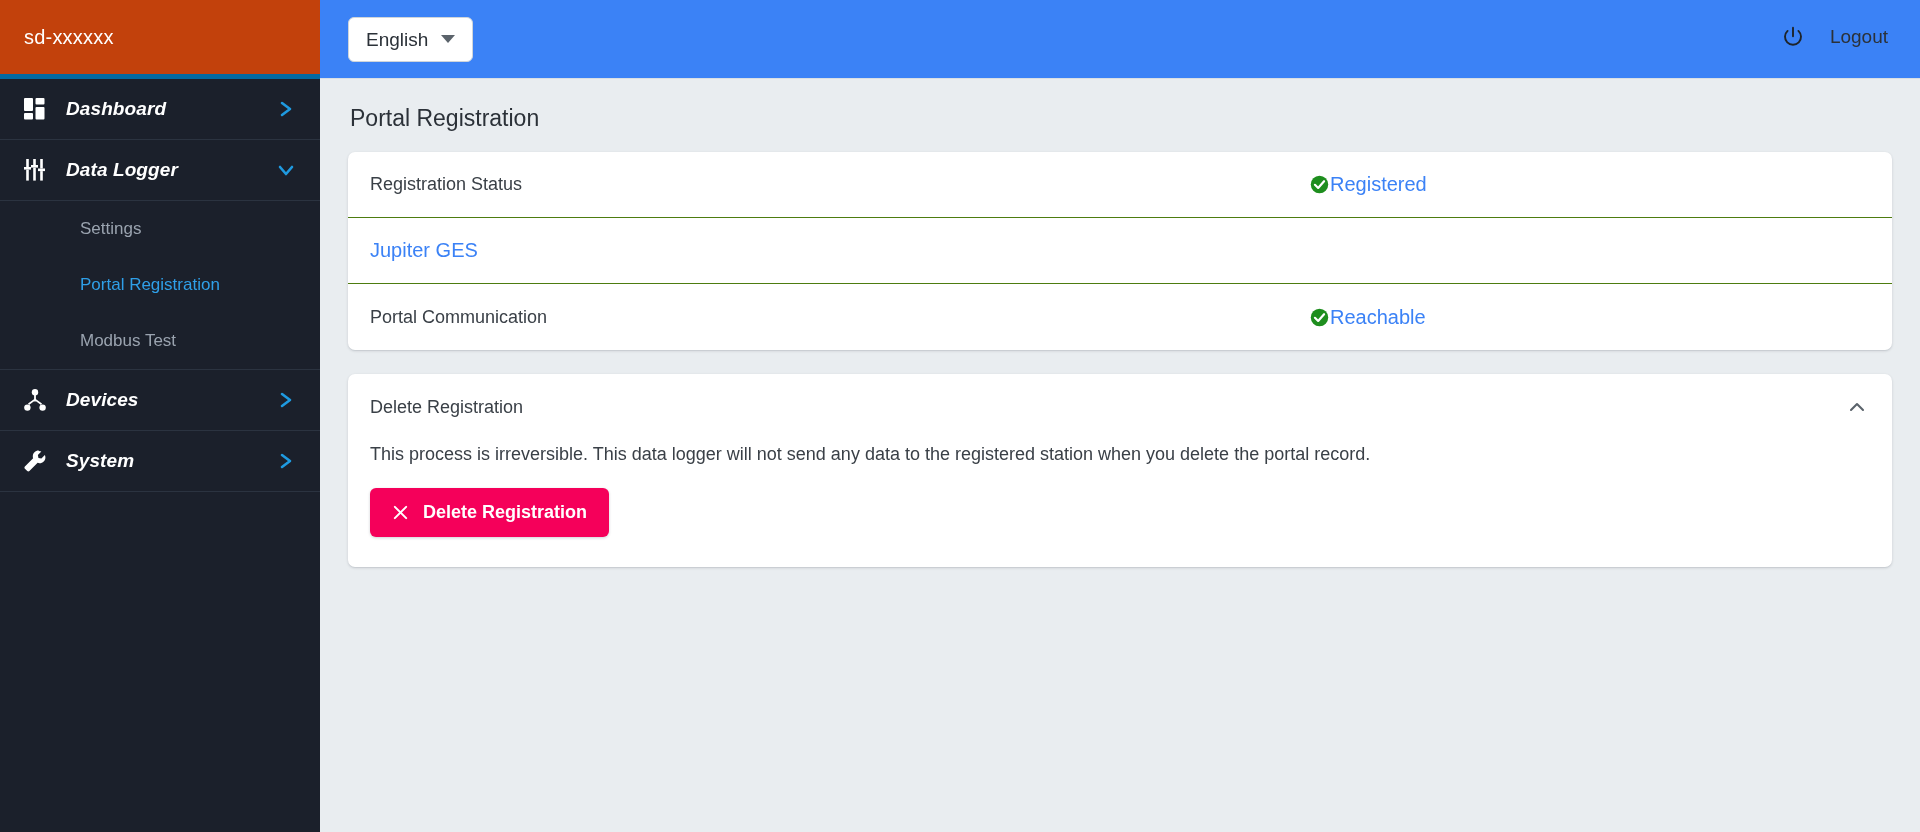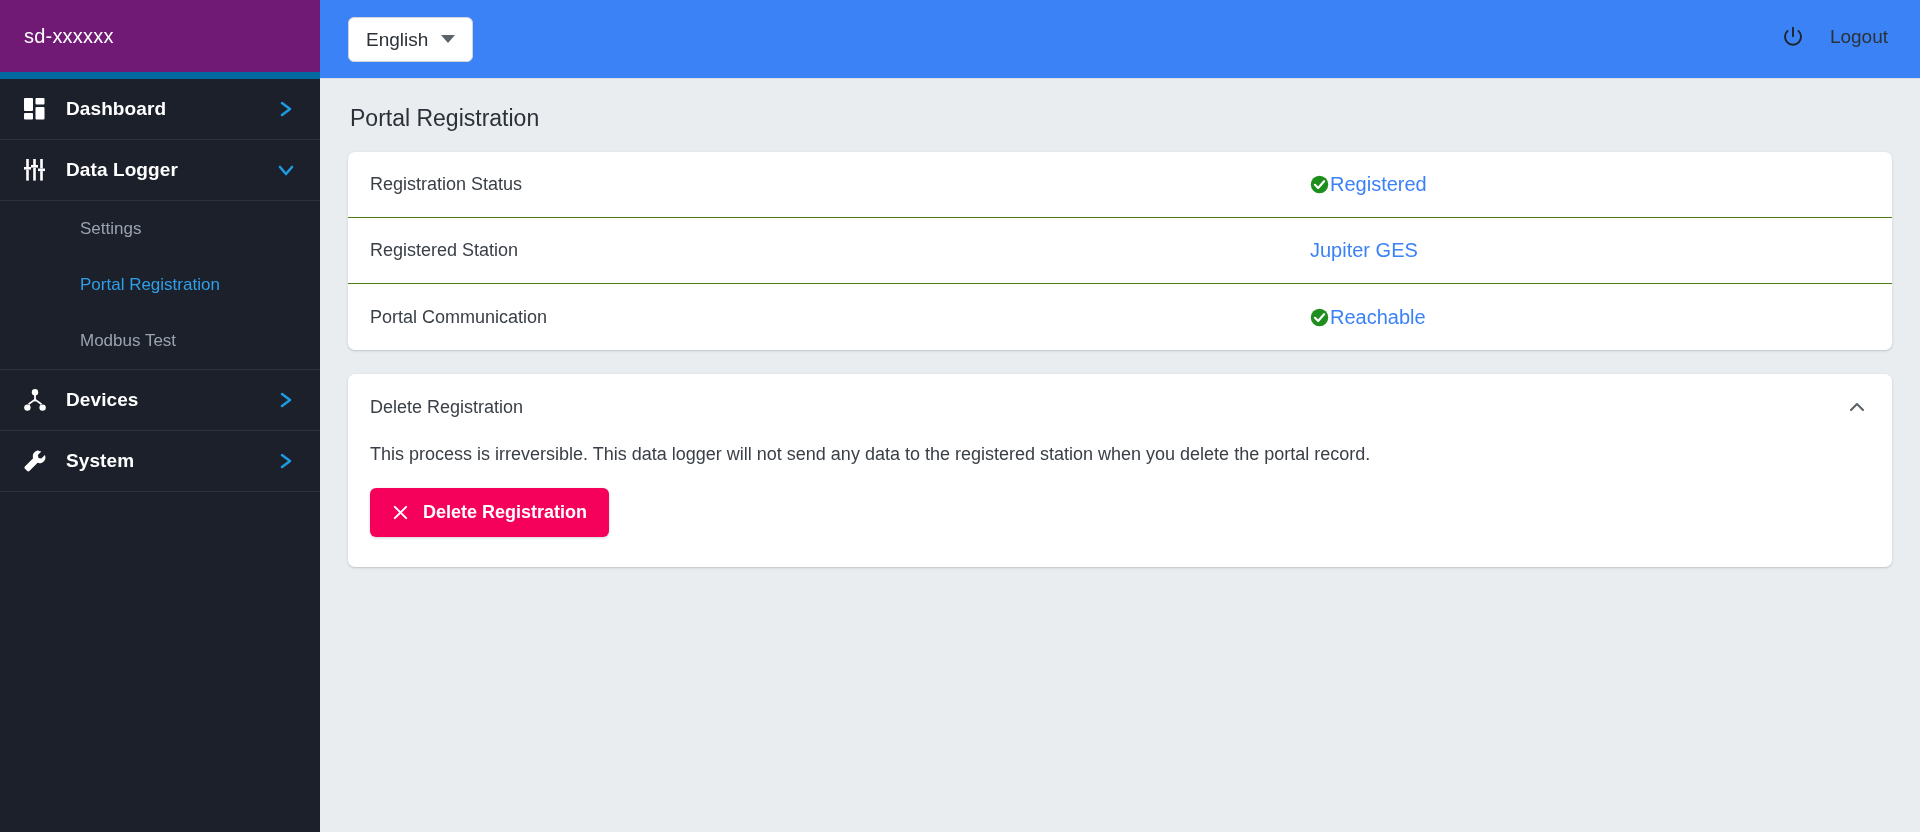--- a/index.html
+++ b/index.html
@@ -23,25 +23,25 @@
     width: 320px;
     flex: 0 0 320px;
     background: #1b202b;
     display: flex;
     flex-direction: column;
   }
 
   .sidebar-header {
     height: 79px;
     flex: 0 0 79px;
-    background: #701a75;
+    background: #c2410c;
     display: flex;
     align-items: center;
     padding: 0 24px;
-    border-bottom: 7px solid #0369a1;
+    border-bottom: 5px solid #0369a1;
   }
   .sidebar-title {
     color: #ffffff;
     font-size: 20px;
     font-weight: 400;
     letter-spacing: 0.2px;
   }
 
   .sidebar-nav {
     flex: 1 1 auto;
@@ -50,20 +50,21 @@
   }
 
   .nav-item {
     height: 61px;
     flex: 0 0 61px;
     display: flex;
     align-items: center;
     padding: 0 24px 0 20px;
     border-bottom: 1px solid #2b3340;
     cursor: pointer;
+    font-style: italic;
   }
   .nav-icon {
     width: 30px;
     flex: 0 0 30px;
     display: flex;
     align-items: center;
     justify-content: center;
     margin-right: 16px;
   }
   .nav-icon svg { display: block; }
@@ -381,21 +382,20 @@
               <svg width="19" height="19" viewBox="0 0 20 20">
                 <circle cx="10" cy="10" r="9.2" fill="#1e8e1e"></circle>
                 <polyline points="5.2,10.3 8.6,13.6 14.8,6.6" fill="none" stroke="#ffffff" stroke-width="2.3" stroke-linecap="round" stroke-linejoin="round"></polyline>
               </svg>
             </span>
             <span>Registered</span>
           </div>
         </div>
 
         <div class="info-row">
-          <div class="info-label">Registered Station</div>
           <div class="info-value">
             <span>Jupiter GES</span>
           </div>
         </div>
 
         <div class="info-row">
           <div class="info-label">Portal Communication</div>
           <div class="info-value">
             <span class="check-icon">
               <svg width="19" height="19" viewBox="0 0 20 20">

